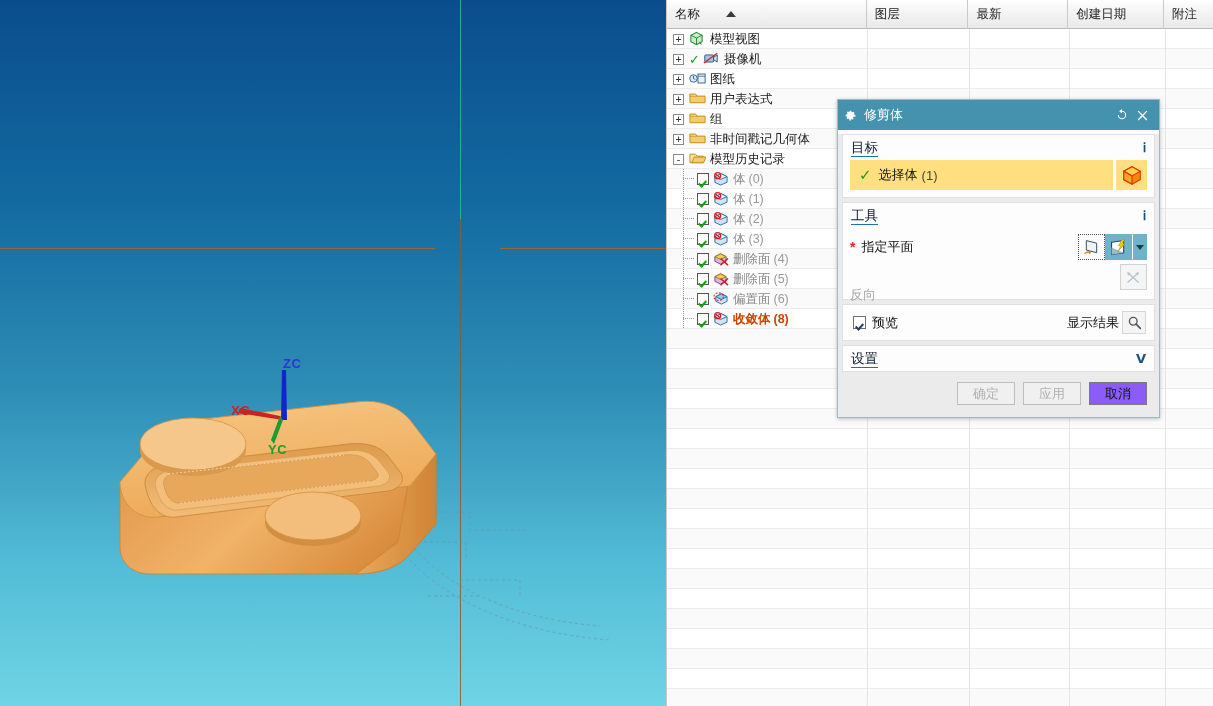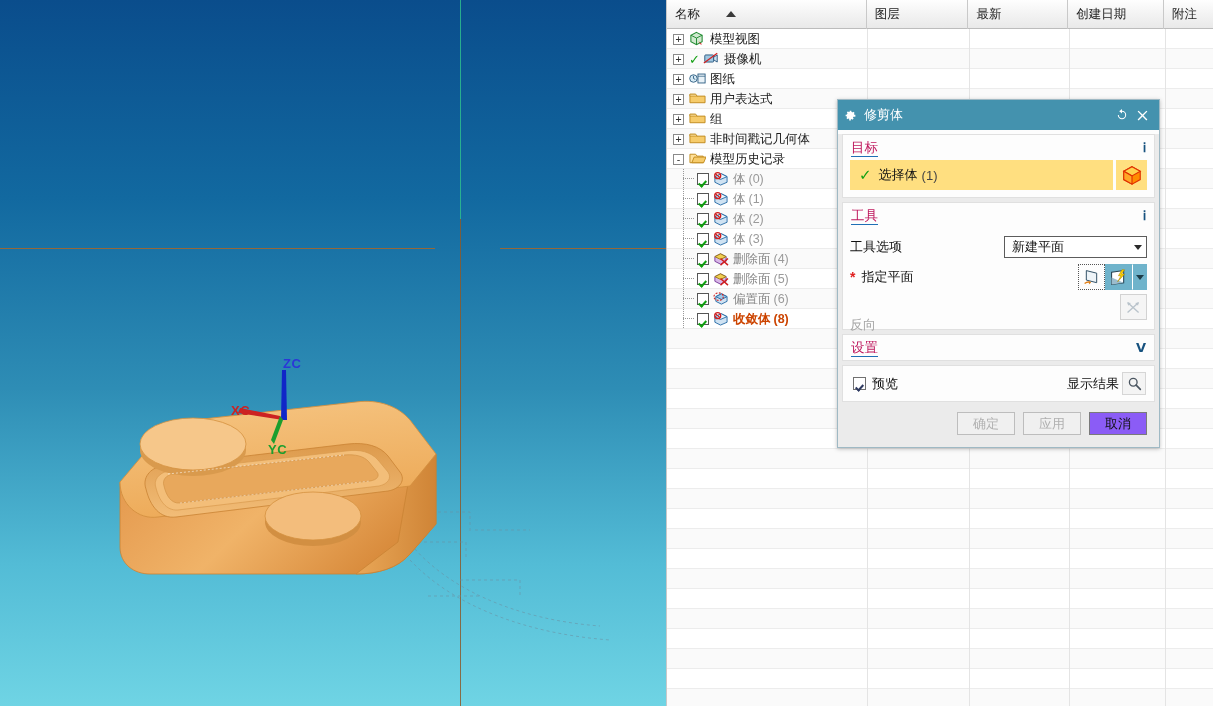--- a/index.html
+++ b/index.html
@@ -147,21 +147,21 @@
   .dlg-body { background: #ebebeb; padding: 0; }
 
   .section {
     background: #fdfdfd; margin: 4px 4px 0 4px; border: 1px solid #e0e0e0;
   }
   .section-head {
     height: 25px; display: flex; align-items: center; padding: 0 8px;
     background: #fdfdfd;
   }
   .section-head .stitle {
-    color: #be185d; font-size: 13.5px; border-bottom: 1px solid #1f6fb5;
+    color: #0f172a; font-size: 13.5px; border-bottom: 1px solid #1f6fb5;
     line-height: 17px;
   }
   .section-head .spacer { flex: 1; }
   .chev { color: #17527f; font-size: 13px; font-weight: bold; }
 
   .section-body { padding: 4px 7px 7px 7px; }
 
   .select-row {
     height: 30px; background: #ffdf80; border: 1px solid #ffdf80;
     display: flex; align-items: center; padding: 0 8px; font-size: 13px;
@@ -598,29 +598,20 @@
       </div>
 
       <div class="section">
         <div class="section-head">
           <span class="stitle">工具</span>
           <span class="spacer"></span>
           <span class="chev">Ꭵ</span>
         </div>
         <div class="section-body">
 
-          <div class="frow">
-            <span class="flabel">工具选项</span>
-            <span class="fspacer"></span>
-            <div class="combo">
-              <span>新建平面</span>
-              <span class="cspacer"></span>
-              <span class="caret"></span>
-            </div>
-          </div>
 
           <div class="frow">
             <span class="req">*</span>
             <span class="flabel">指定平面</span>
             <span class="fspacer"></span>
             <div class="iconbtn dashed">
               <svg width="19" height="19" viewBox="0 0 22 22">
                 <polygon points="5,3 17,6 17,17 5,14" fill="#eef4f8" stroke="#2a4a60" stroke-width="1.1"></polygon>
                 <path d="M3 18 q4 -3 7 -1" stroke="#e07b10" stroke-width="1.6" fill="none"></path>
                 <path d="M10 17 l-2 -2 l0 4 z" fill="#e07b10"></path>
@@ -646,43 +637,43 @@
                 <path d="M3 4 L16 16 M16 4 L3 16" stroke="#b9c3cb" stroke-width="1.6" fill="none"></path>
                 <path d="M16 4 l-4 0.6 l3.4 3.4 z" fill="#b9c3cb"></path>
                 <path d="M3 4 l4 0.6 l-3.4 3.4 z" fill="#b9c3cb"></path>
               </svg>
             </div>
           </div>
 
         </div>
       </div>
 
-      <div class="section">
-        <div class="section-head">
-          <span class="stitle">设置</span>
-          <span class="spacer"></span>
-          <span class="chev">ᐯ</span>
-        </div>
-      </div>
-
       <div class="section" style="margin-top:4px">
         <div class="prev-row" style="padding-bottom:6px">
           <div class="cbox"></div>
           <span class="prev-label">预览</span>
           <span class="fspacer"></span>
           <span class="showres">显示结果</span>
           <div class="magbtn">
             <svg width="15" height="15" viewBox="0 0 18 18">
               <circle cx="7.5" cy="7.5" r="4.6" fill="none" stroke="#4a5560" stroke-width="1.6"></circle>
               <path d="M11 11 L16 16" stroke="#4a5560" stroke-width="2" stroke-linecap="round"></path>
             </svg>
           </div>
         </div>
       </div>
 
+      <div class="section">
+        <div class="section-head">
+          <span class="stitle">设置</span>
+          <span class="spacer"></span>
+          <span class="chev">ᐯ</span>
+        </div>
+      </div>
+
       <div class="btn-row">
         <div class="dbtn">确定</div>
         <div class="dbtn">应用</div>
         <div class="dbtn enabled">取消</div>
       </div>
 
     </div>
   </div>
 
 </div>

